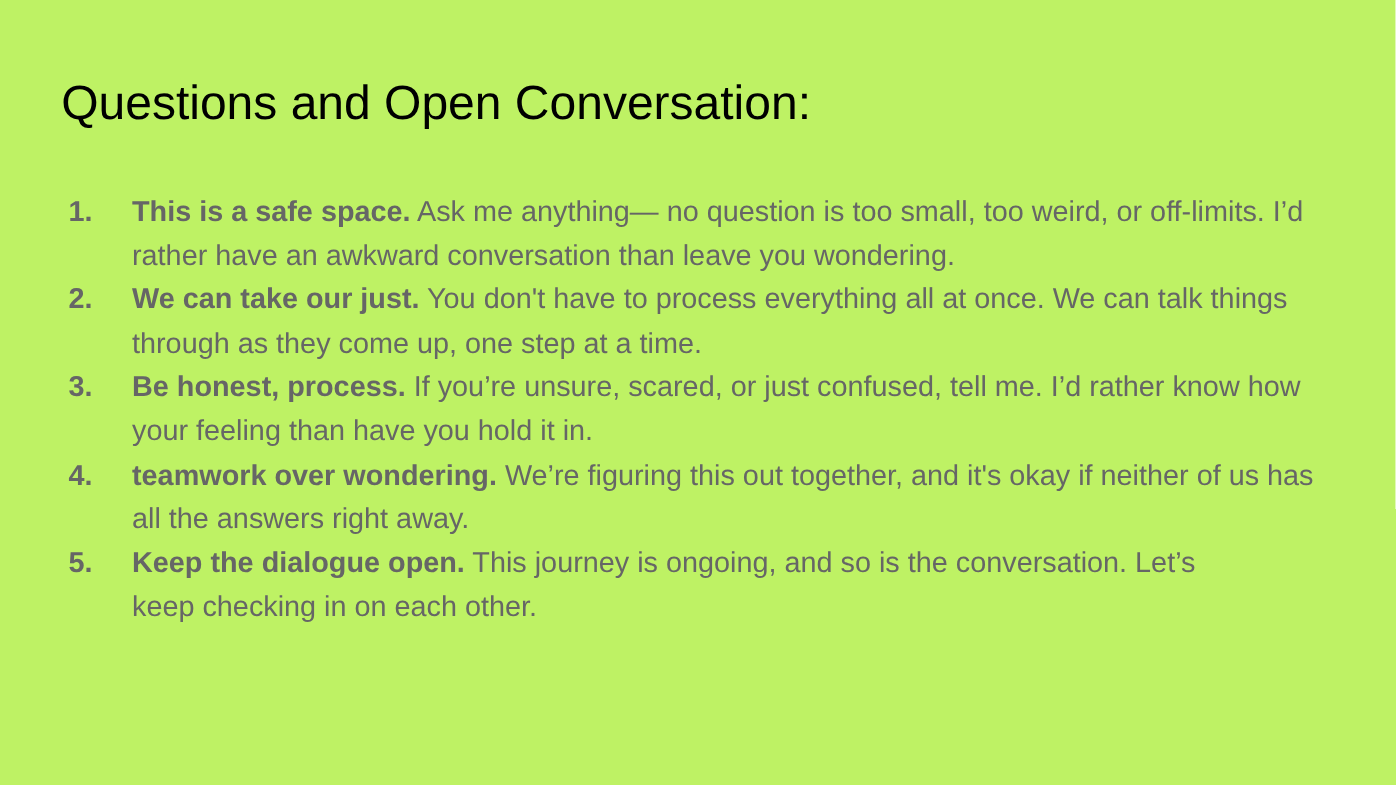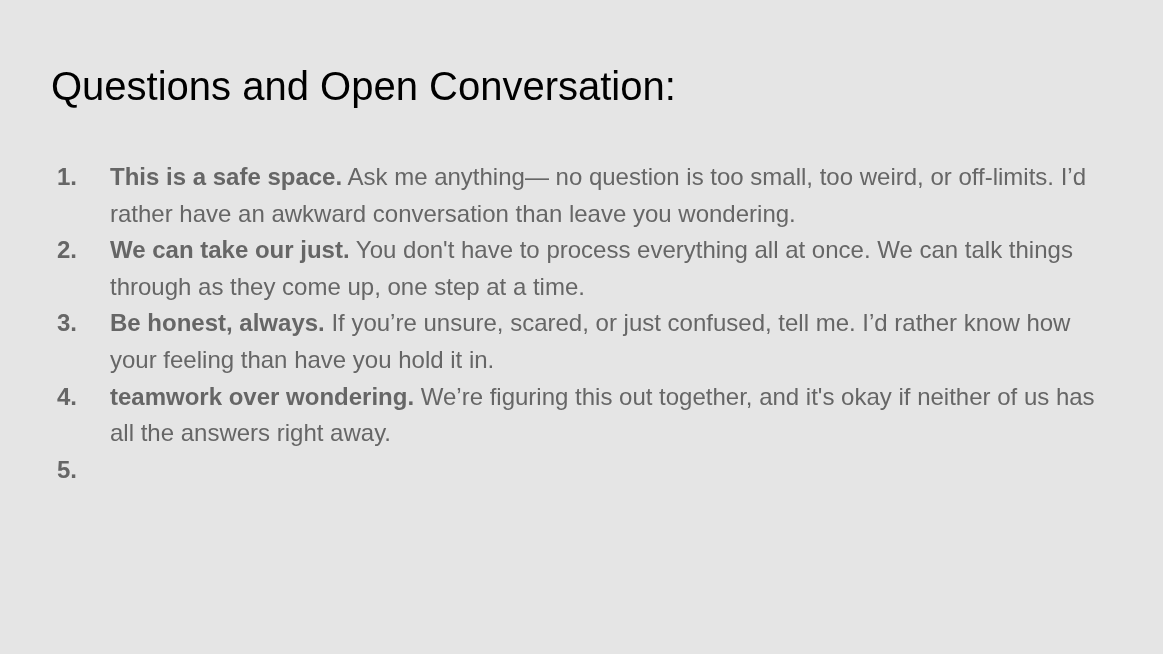--- a/index.html
+++ b/index.html
@@ -4,21 +4,21 @@
 <style>
   html, body {
     margin: 0;
     padding: 0;
     background: #ffffff;
   }
   .slide {
     position: relative;
     width: 1163px;
     height: 654px;
-    background: #e5e5e5;
+    background: #bef264;
     overflow: hidden;
     font-family: "Liberation Sans", sans-serif;
   }
   .title {
     position: absolute;
     left: 51px;
     top: 63px;
     margin: 0;
     font-size: 40px;
     font-weight: 400;
@@ -67,23 +67,24 @@
     <li>
       <span class="num">1.</span>
       <div class="item-text"><span class="lead">This is a safe space.</span><span> Ask me anything— no question is too small, too weird, or off-limits. I’d rather have an awkward conversation than leave you wondering.</span></div>
     </li>
     <li>
       <span class="num">2.</span>
       <div class="item-text"><span class="lead">We can take our just.</span><span> You don't have to process everything all at once. We can talk things through as they come up, one step at a time.</span></div>
     </li>
     <li>
       <span class="num">3.</span>
-      <div class="item-text"><span class="lead">Be honest, always.</span><span> If you’re unsure, scared, or just confused, tell me. I’d rather know how your feeling than have you hold it in.</span></div>
+      <div class="item-text"><span class="lead">Be honest, process.</span><span> If you’re unsure, scared, or just confused, tell me. I’d rather know how your feeling than have you hold it in.</span></div>
     </li>
     <li>
       <span class="num">4.</span>
       <div class="item-text"><span class="lead">teamwork over wondering.</span><span> We’re figuring this out together, and it's okay if neither of us has all the answers right away.</span></div>
     </li>
     <li>
       <span class="num">5.</span>
+      <div class="item-text"><span class="lead">Keep the dialogue open.</span><span> This journey is ongoing, and so is the conversation. Let’s keep checking in on each other.</span></div>
     </li>
   </ol>
 </div>
 
 </body></html>

